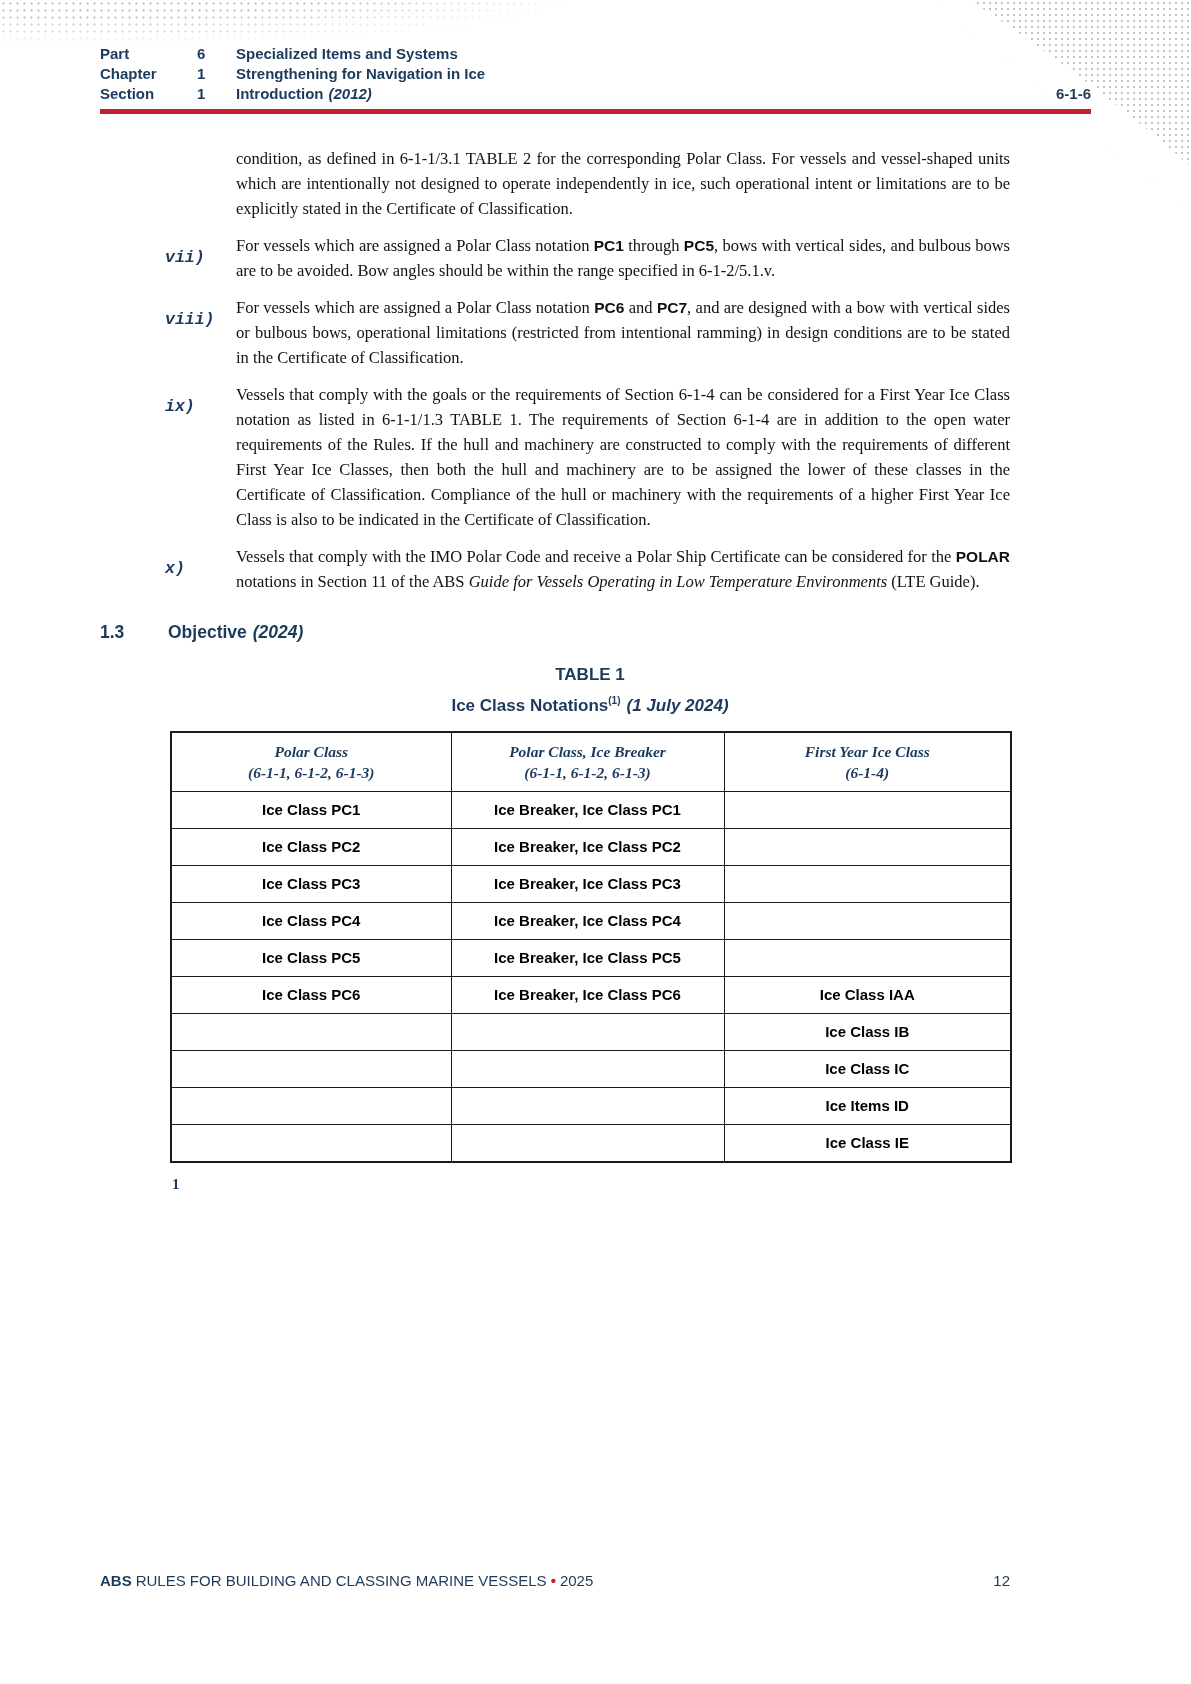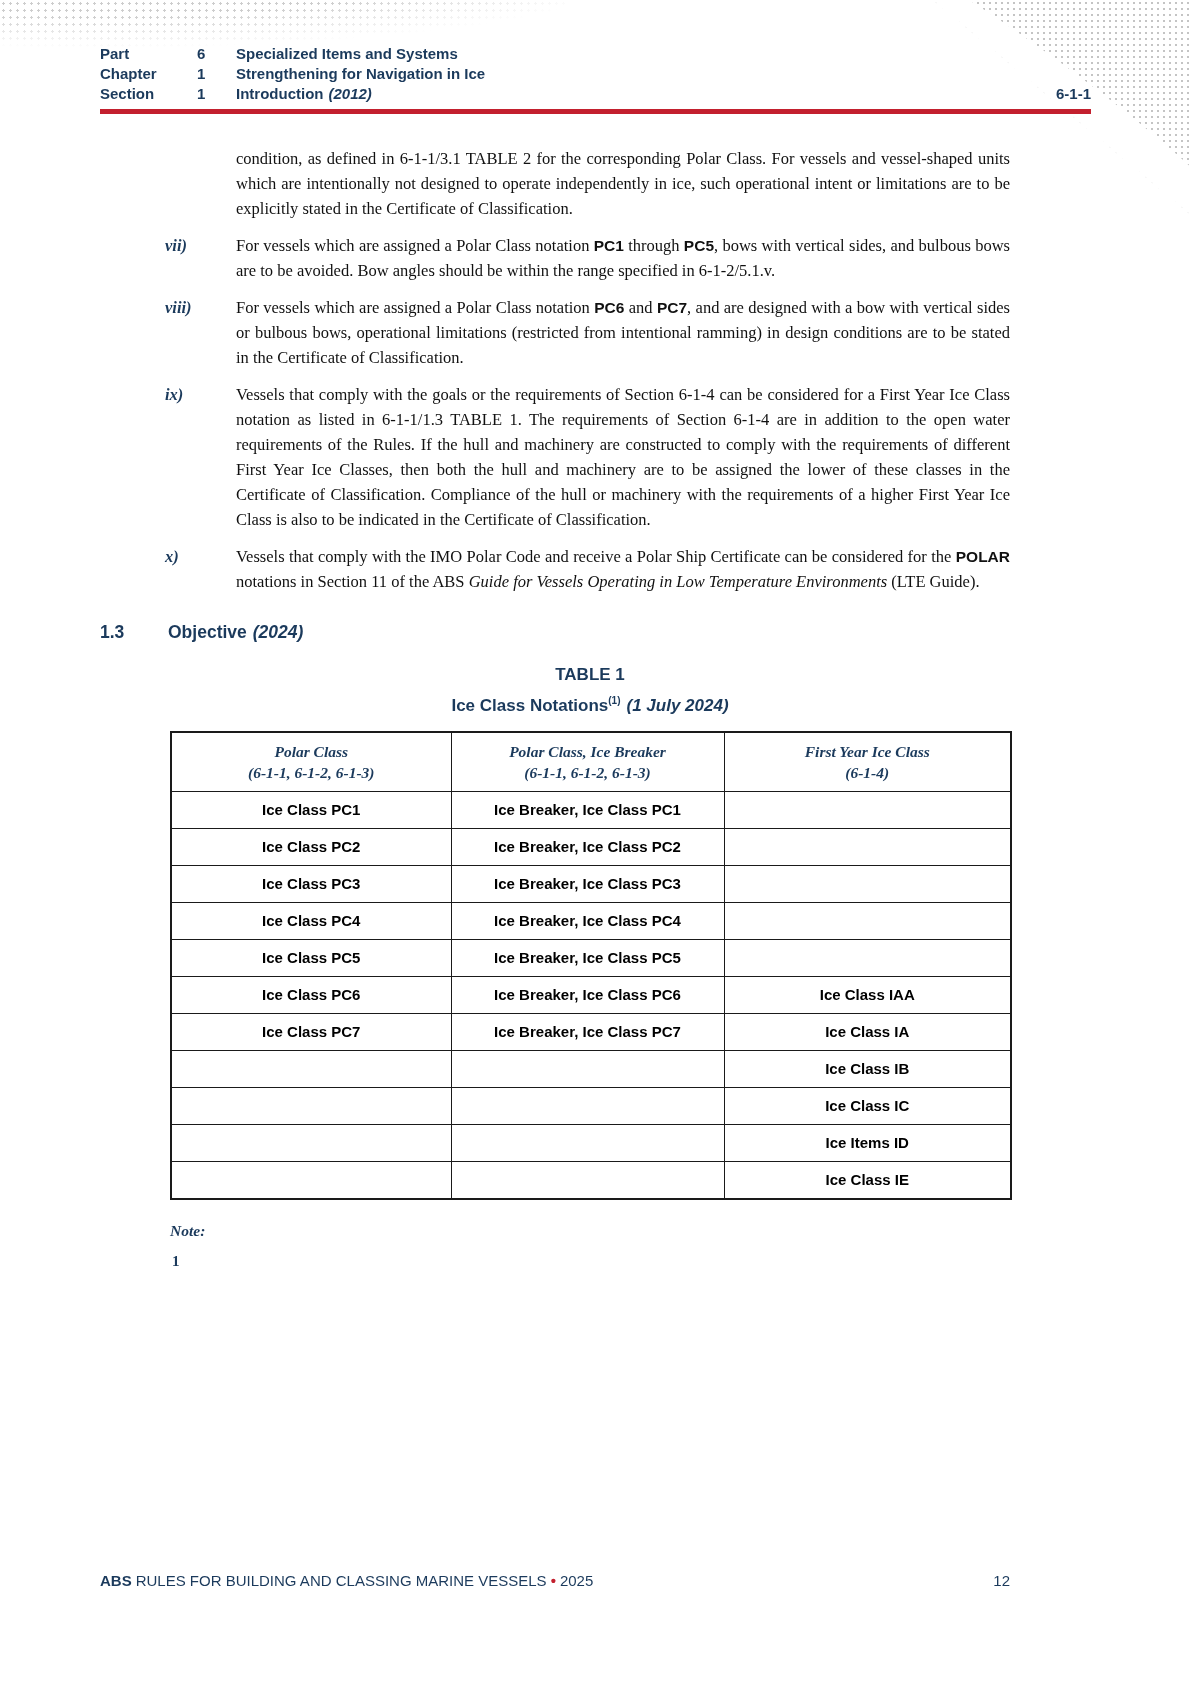--- a/index.html
+++ b/index.html
@@ -43,22 +43,22 @@
     background:#c3202e;
   }
   
   .content{position:absolute; top:146px; left:100px; width:910px;}
   .para{
     font-size:16.5px; line-height:25px; text-align:justify; margin:0;
   }
   .para-indent{margin-left:136px;}
   .list-item{position:relative; padding-left:136px; margin-top:12px;}
   .list-marker{
-    position:absolute; left:65px; top:0; width:66px;
-    font-weight:bold; font-style:italic; color:#1b3a5c; font-size:16.5px; line-height:25px;
+    position:absolute; left:65px; top:12px; width:66px;
+    font-weight:bold; font-style:italic; color:#1b3a5c; font-size:16.5px; line-height:25px;font-family:Liberation Mono, monospace;
   }
   .bold-sans{font-family:"Liberation Sans", sans-serif; font-weight:bold; font-size:15.5px;}
   .it{font-style:italic;}
   
   .obj-heading{
     display:flex; margin-top:26px;
     font-family:"Liberation Sans", sans-serif; font-weight:bold;
     font-size:17.5px; color:#1b3a5c; line-height:24px;
   }
   .heading-number{width:68px;}
@@ -133,21 +133,21 @@
       <span class="h-label">Chapter</span>
       <span class="h-num">1</span>
       <span class="h-title">Strengthening for Navigation in Ice</span>
     </div>
     <div class="header-row">
       <span class="h-label">Section</span>
       <span class="h-num">1</span>
       <span class="h-title">Introduction</span>
       <span class="h-suffix">(2012)</span>
     </div>
-    <span class="page-ref">6-1-1</span>
+    <span class="page-ref">6-1-6</span>
   </div>
   <div class="header-rule"></div>
 
   <div class="content">
 
     <p class="para para-indent">condition, as defined in 6-1-1/3.1 TABLE 2 for the corresponding Polar Class. For vessels and vessel-shaped units which are intentionally not designed to operate independently in ice, such operational intent or limitations are to be explicitly stated in the Certificate of Classification.</p>
 
     <div class="list-item">
       <span class="list-marker">vii)</span>
       <p class="para"><span>For vessels which are assigned a Polar Class notation </span><span class="bold-sans">PC1</span><span> through </span><span class="bold-sans">PC5</span><span>, bows with vertical sides, and bulbous bows are to be avoided. Bow angles should be within the range specified in 6-1-2/5.1.v.</span></p>
@@ -226,25 +226,20 @@
             <td>Ice Class PC5</td>
             <td>Ice Breaker, Ice Class PC5</td>
             <td></td>
           </tr>
         <tr>
             <td>Ice Class PC6</td>
             <td>Ice Breaker, Ice Class PC6</td>
             <td>Ice Class IAA</td>
           </tr>
         <tr>
-            <td>Ice Class PC7</td>
-            <td>Ice Breaker, Ice Class PC7</td>
-            <td>Ice Class IA</td>
-          </tr>
-        <tr>
             <td></td>
             <td></td>
             <td>Ice Class IB</td>
           </tr>
         <tr>
             <td></td>
             <td></td>
             <td>Ice Class IC</td>
           </tr>
         <tr>
@@ -253,21 +248,20 @@
             <td>Ice Items ID</td>
           </tr>
         <tr>
             <td></td>
             <td></td>
             <td>Ice Class IE</td>
           </tr>
       </tbody>
     </table>
 
-    <div class="note-label">Note:</div>
     <div class="note-item">
       <span class="note-num">1</span>
     </div>
 
   </div>
 
   <div class="footer">
     <div class="footer-left">
       <span class="footer-brand">ABS</span><span class="footer-text">RULES FOR BUILDING AND CLASSING MARINE VESSELS</span><span class="footer-bullet">•</span><span class="footer-year">2025</span>
     </div>

